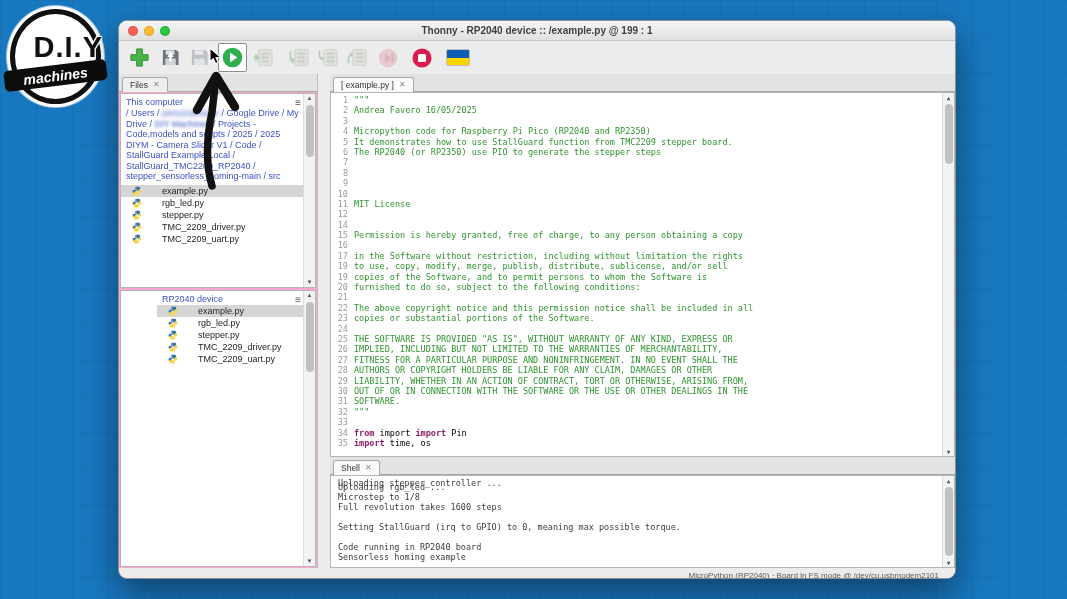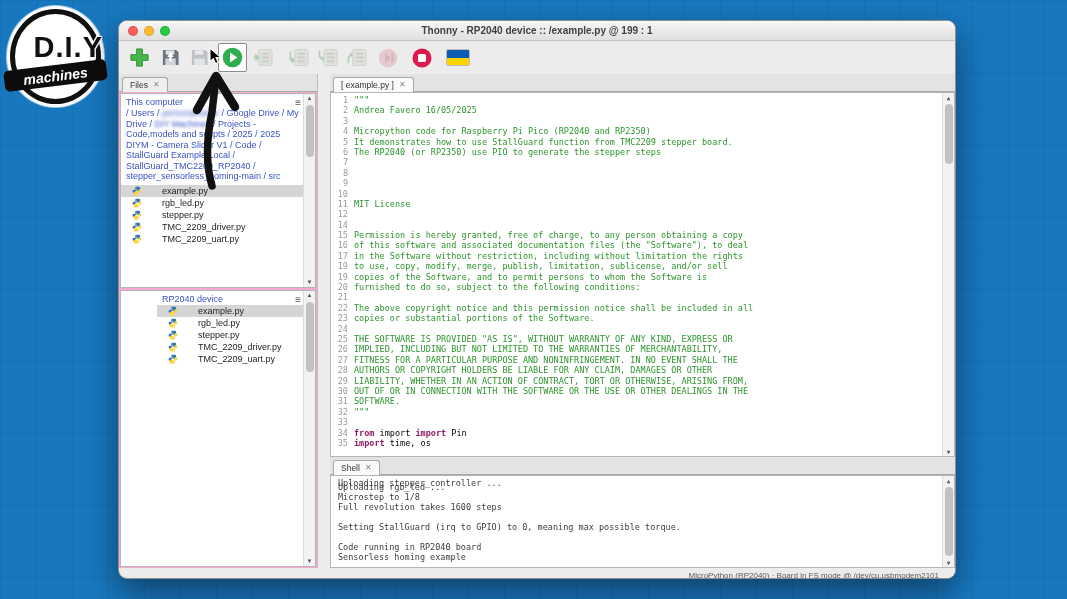--- a/index.html
+++ b/index.html
@@ -415,29 +415,28 @@
             <div class="code-line">
               <span class="ln">14</span>
               <span class="code"></span>
             </div>
             <div class="code-line">
               <span class="ln">15</span>
               <span class="code"><span class="str">Permission is hereby granted, free of charge, to any person obtaining a copy</span></span>
             </div>
             <div class="code-line">
               <span class="ln">16</span>
-              <span class="code"><span class="str">of this software and associated documentation files (the "Software"), to deal</span></span>
             </div>
             <div class="code-line">
               <span class="ln">17</span>
               <span class="code"><span class="str">in the Software without restriction, including without limitation the rights</span></span>
             </div>
             <div class="code-line">
               <span class="ln">19</span>
-              <span class="code"><span class="str">to use, copy, modify, merge, publish, limitation, sublicense, and/or sell</span></span>
+              <span class="code"><span class="str">to use, copy, modify, merge, publish, distribute, sublicense, and/or sell</span></span>
             </div>
             <div class="code-line">
               <span class="ln">19</span>
               <span class="code"><span class="str">copies of the Software, and to permit persons to whom the Software is</span></span>
             </div>
             <div class="code-line">
               <span class="ln">20</span>
               <span class="code"><span class="str">furnished to do so, subject to the following conditions:</span></span>
             </div>
             <div class="code-line">

